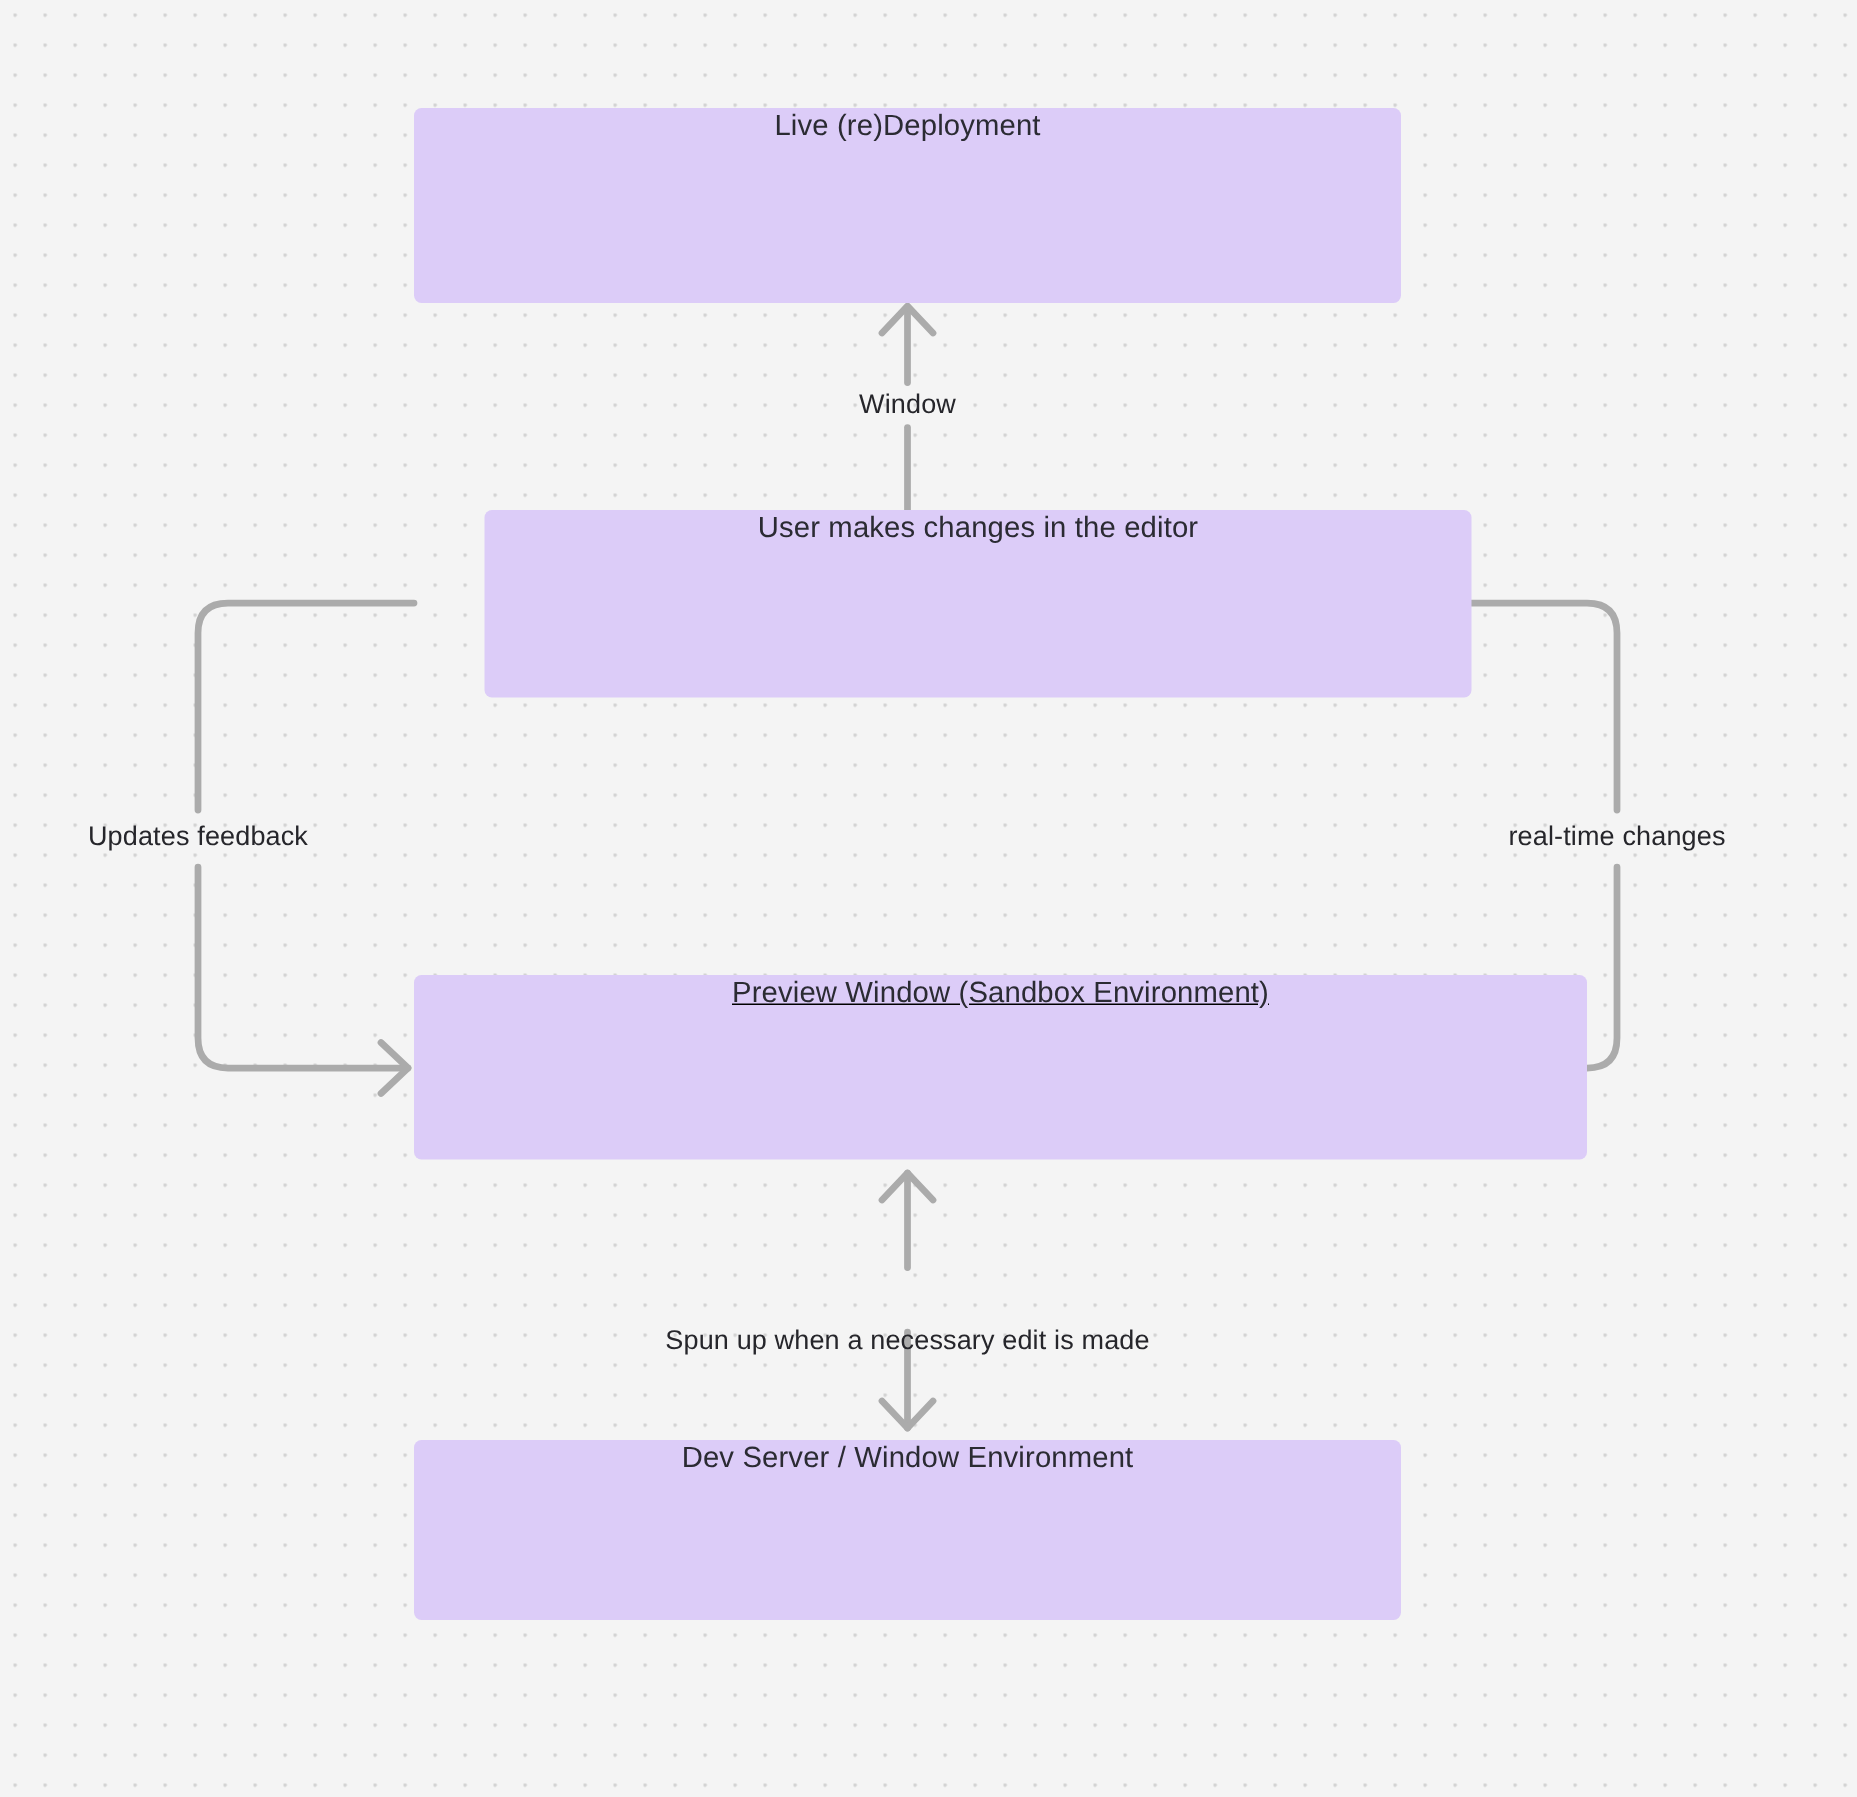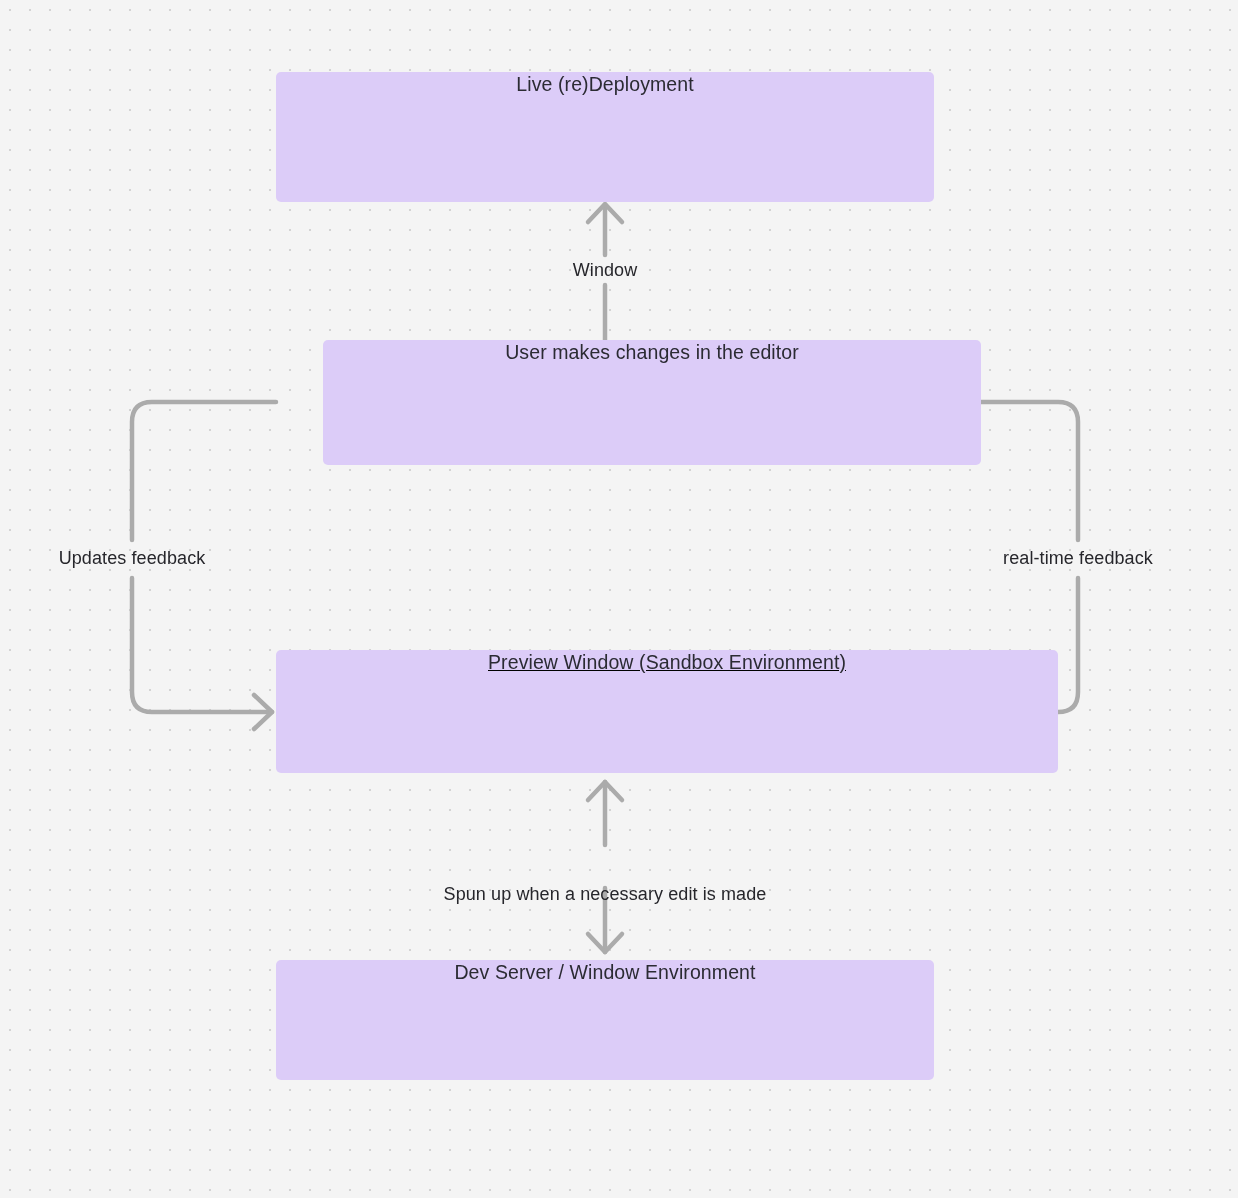--- a/index.html
+++ b/index.html
@@ -106,17 +106,17 @@
   </div>
 
   <div class="node" style="left:276px; top:960px; width:658px; height:120px;">
     <span class="node-label">Dev Server / Window Environment</span>
   </div>
 
   <div class="edge-label" style="left:605px; top:270px;">Window</div>
 
   <div class="edge-label" style="left:132px; top:558px;">Updates feedback</div>
 
-  <div class="edge-label" style="left:1078px; top:558px;">real-time feedback</div>
+  <div class="edge-label" style="left:1078px; top:558px;">real-time changes</div>
 
   <div class="edge-label" style="left:605px; top:894px;">Spun up when a necessary edit is made</div>
 
 </div>
 
 </body></html>

